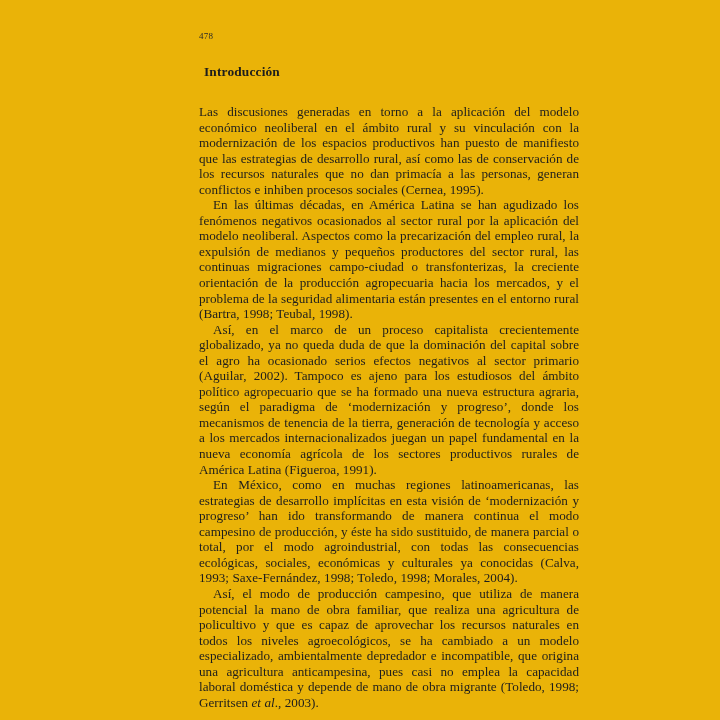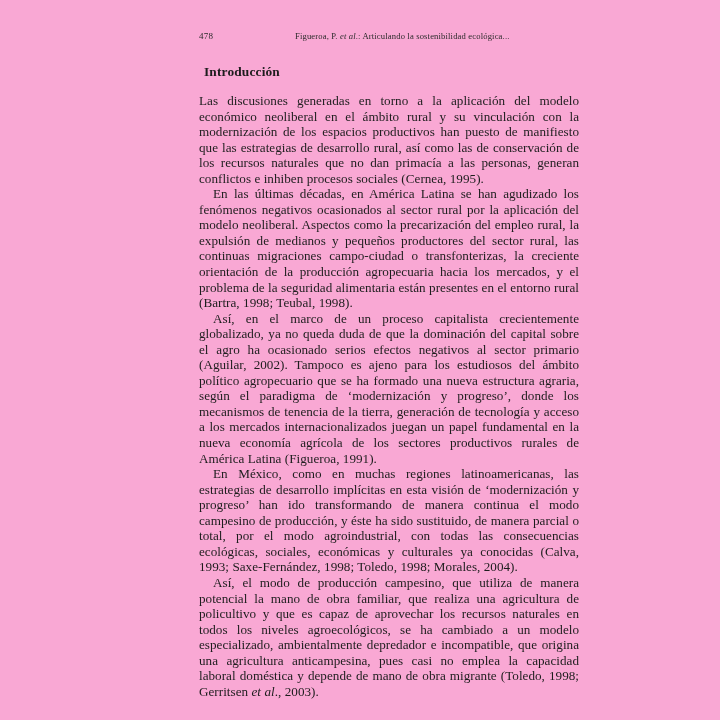--- a/index.html
+++ b/index.html
@@ -11,21 +11,21 @@
     width: 720px;
     height: 720px;
     overflow: hidden;
     font-family: "Liberation Serif", "DejaVu Serif", serif;
     color: #1d1d1d;
   }
   .page {
     position: relative;
     width: 720px;
     height: 720px;
-    background: #f9a8d4;
+    background: #eab308;
   }
   .text-block {
     position: absolute;
     left: 199px;
     top: 31px;
     width: 380px;
   }
   .running-head {
     display: flex;
     align-items: baseline;
@@ -54,21 +54,21 @@
     padding: 0;
     letter-spacing: 0.15px;
     position: absolute;
     left: 0;
     top: 28px;
     line-height: 16px;
   }
   .body-copy {
     position: absolute;
     left: 0;
-    top: 62px;
+    top: 73px;
     width: 380px;
   }
   p.para {
     margin: 0;
     padding: 0;
     font-size: 13.15px;
     line-height: 15.55px;
     text-align: justify;
     text-indent: 14px;
     letter-spacing: 0.02px;
@@ -84,21 +84,20 @@
   }
 </style>
 </head>
 <body>
 
 <div class="page">
   <div class="text-block">
 
     <div class="running-head">
       <span class="folio">478</span>
-      <span class="head-title"><span>Figueroa, P. </span><span class="it">et al</span><span>.: Articulando la sostenibilidad ecológica...</span></span>
     </div>
 
     <h1 class="section-title">Introducción</h1>
 
     <div class="body-copy">
       <p class="para first">Las discusiones generadas en torno a la aplicación del modelo económico neoliberal en el ámbito rural y su vinculación con la modernización de los espacios productivos han puesto de manifiesto que las estrategias de desarrollo rural, así como las de conservación de los recursos naturales que no dan primacía a las personas, generan conflictos e inhiben procesos sociales (Cernea, 1995).</p>
       <p class="para">En las últimas décadas, en América Latina se han agudizado los fenómenos negativos ocasionados al sector rural por la aplicación del modelo neoliberal. Aspectos como la precarización del empleo rural, la expulsión de medianos y pequeños productores del sector rural, las continuas migraciones campo-ciudad o transfonterizas, la creciente orientación de la producción agropecuaria hacia los mercados, y el problema de la seguridad alimentaria están presentes en el entorno rural (Bartra, 1998; Teubal, 1998).</p>
       <p class="para">Así, en el marco de un proceso capitalista crecientemente globalizado, ya no queda duda de que la dominación del capital sobre el agro ha ocasionado serios efectos negativos al sector primario (Aguilar, 2002). Tampoco es ajeno para los estudiosos del ámbito político agropecuario que se ha formado una nueva estructura agraria, según el paradigma de ‘modernización y progreso’, donde los mecanismos de tenencia de la tierra, generación de tecnología y acceso a los mercados internacionalizados juegan un papel fundamental en la nueva economía agrícola de los sectores productivos rurales de América Latina (Figueroa, 1991).</p>
       <p class="para">En México, como en muchas regiones latinoamericanas, las estrategias de desarrollo implícitas en esta visión de ‘modernización y progreso’ han ido transformando de manera continua el modo campesino de producción, y éste ha sido sustituido, de manera parcial o total, por el modo agroindustrial, con todas las consecuencias ecológicas, sociales, económicas y culturales ya conocidas (Calva, 1993; Saxe-Fernández, 1998; Toledo, 1998; Morales, 2004).</p>
       <p class="para"><span>Así, el modo de producción campesino, que utiliza de manera potencial la mano de obra familiar, que realiza una agricultura de policultivo y que es capaz de aprovechar los recursos naturales en todos los niveles agroecológicos, se ha cambiado a un modelo especializado, ambientalmente depredador e incompatible, que origina una agricultura anticampesina, pues casi no emplea la capacidad laboral doméstica y depende de mano de obra migrante (Toledo, 1998; Gerritsen </span><span class="it">et al</span><span>., 2003).</span></p>

